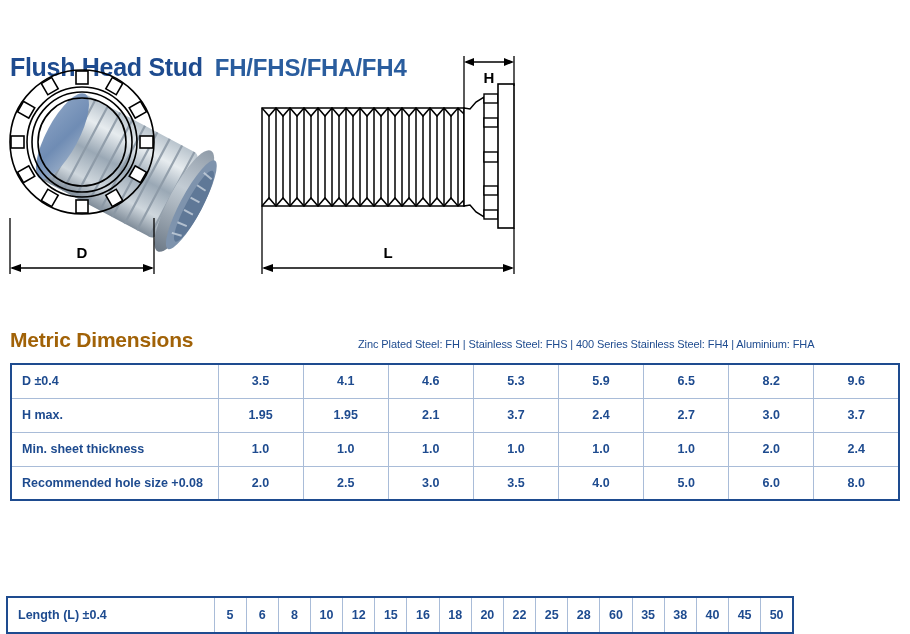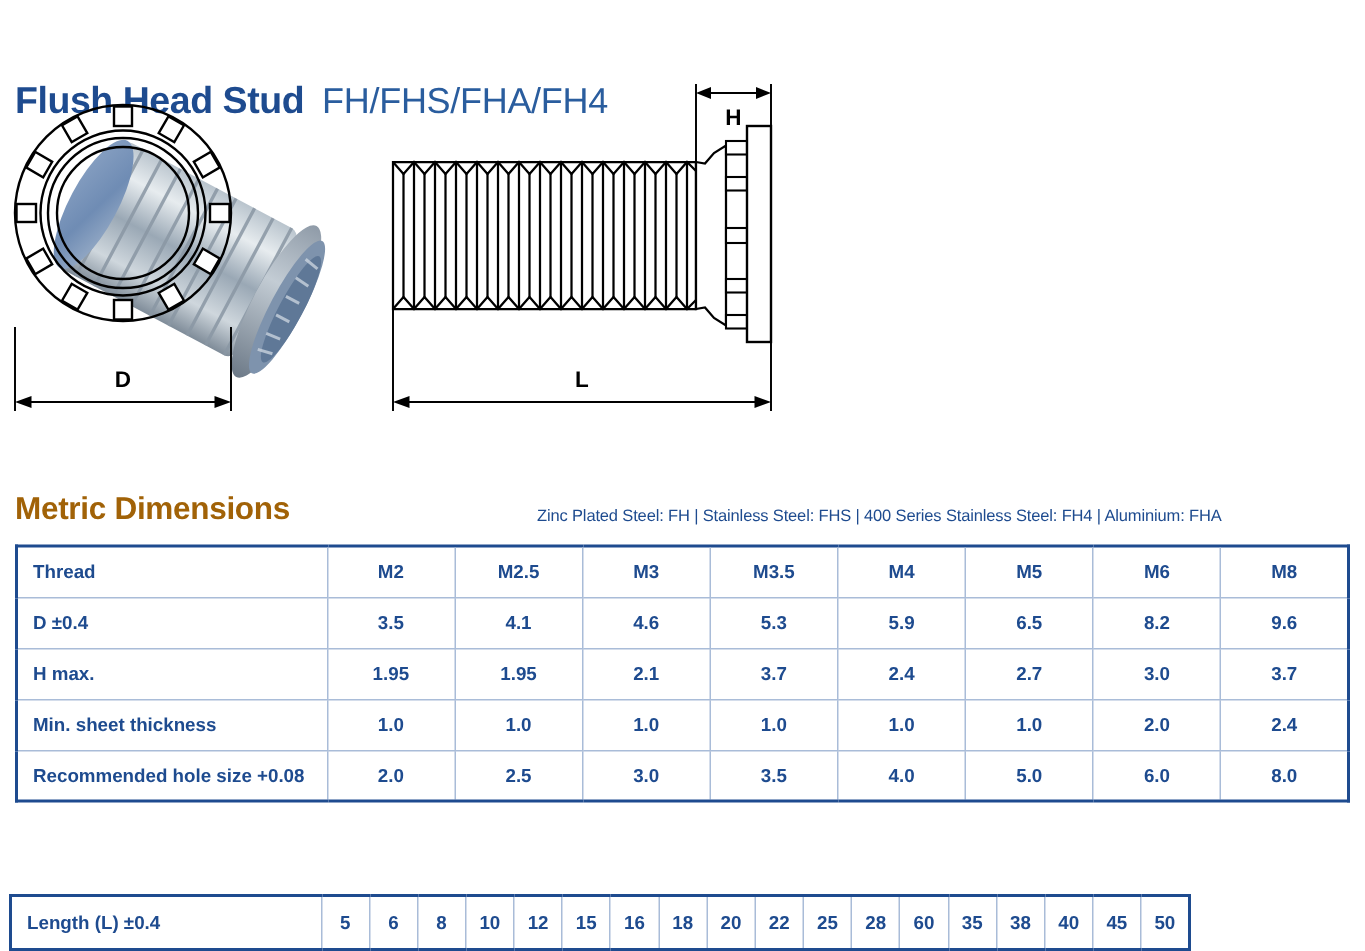--- a/index.html
+++ b/index.html
@@ -25,21 +25,21 @@
     margin-top: 47px;
   }
   .title-main {
     font-size: 25px;
     font-weight: bold;
     color: #1e4b8f;
     letter-spacing: -0.3px;
   }
   .title-codes {
     font-size: 24px;
-    font-weight: normal;
+    font-weight: bold;
     color: #2a5d9e;
     letter-spacing: -0.2px;
   }
 
   
   .drawings {
     position: absolute;
     left: 0;
     top: 46px;
     width: 910px;
@@ -311,31 +311,20 @@
     </g>
   </svg>
 </div>
 
 <div class="section-head">Metric Dimensions</div>
 <div class="legend">Zinc Plated Steel: FH | Stainless Steel: FHS | 400 Series Stainless Steel: FH4 | Aluminium: FHA</div>
 
 <table class="main-table">
   <tbody>
       <tr>
-        <td class="row-label">Thread</td>
-        <td class="head-cell">M2</td>
-        <td class="head-cell">M2.5</td>
-        <td class="head-cell">M3</td>
-        <td class="head-cell">M3.5</td>
-        <td class="head-cell">M4</td>
-        <td class="head-cell">M5</td>
-        <td class="head-cell">M6</td>
-        <td class="head-cell">M8</td>
-      </tr>
-      <tr>
         <td class="row-label">D ±0.4</td>
         <td class="val-cell">3.5</td>
         <td class="val-cell">4.1</td>
         <td class="val-cell">4.6</td>
         <td class="val-cell">5.3</td>
         <td class="val-cell">5.9</td>
         <td class="val-cell">6.5</td>
         <td class="val-cell">8.2</td>
         <td class="val-cell">9.6</td>
       </tr>

